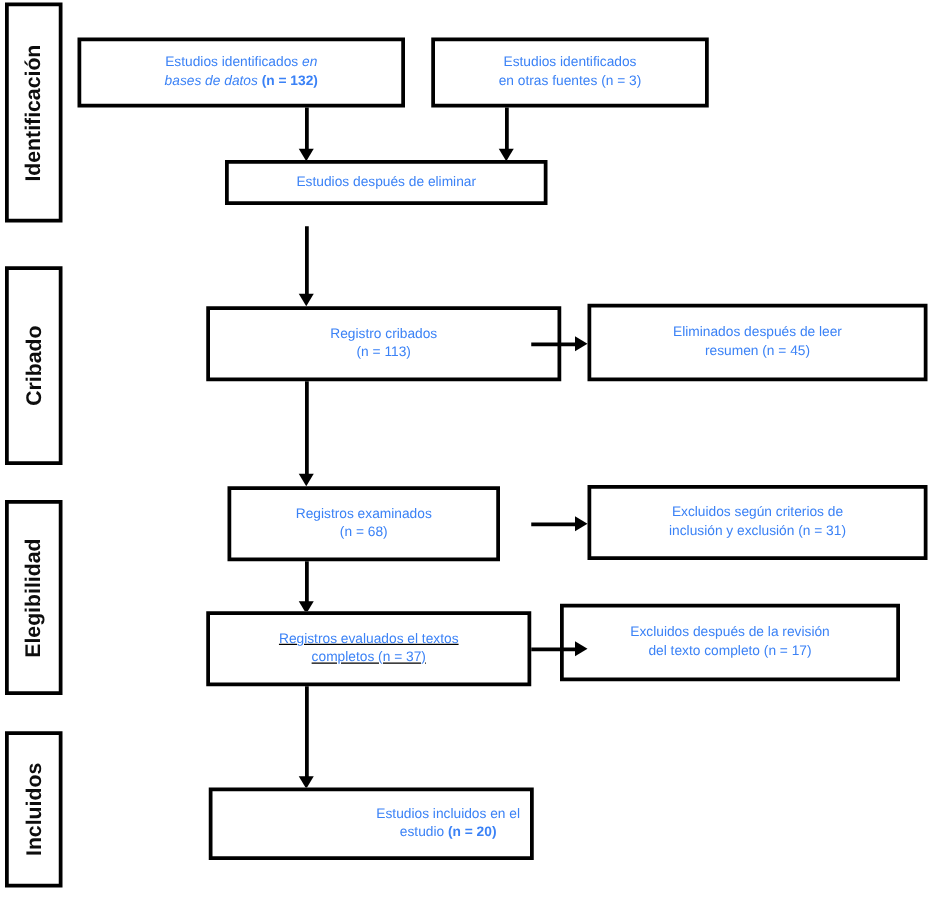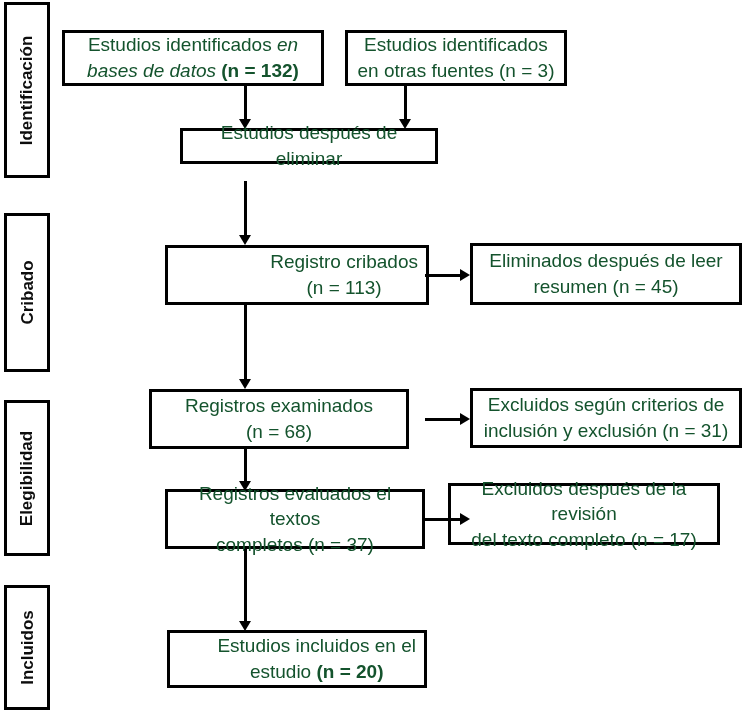--- a/index.html
+++ b/index.html
@@ -42,23 +42,23 @@
     border: 3px solid #000000;
     background: #ffffff;
     box-sizing: border-box;
     display: flex;
     align-items: center;
     justify-content: center;
     text-align: center;
     padding: 2px 8px;
   }
   .flow-text {
-    font-size: 19px;
+    font-size: 11px;
     line-height: 1.35;
-    color: #14532d;
+    color: #3b82f6;
   }
   .flow-text .it { font-style: italic; }
   .flow-text .bd { font-weight: bold; margin-top: 29px; }
 
   
   .vline {
     position: absolute;
     width: 3px;
     background: #000000;
   }
@@ -128,61 +128,61 @@
 
   <div class="flow-box" style="left:180px; top:128px; width:258px; height:36px;">
     <div class="flow-text">
       <span>Estudios después de eliminar</span><br>
     </div>
   </div>
 
   <div class="vline" style="left:244px; top:181px; height:56px;"></div>
   <div class="arrow-down" style="left:239px; top:235px;"></div>
 
-  <div class="flow-box" style="left:165px; top:245px; width:264px; height:60px;justify-content:flex-end;">
+  <div class="flow-box" style="left:165px; top:245px; width:284px; height:60px;">
     <div class="flow-text">
       <span>Registro cribados</span><br>
       <span>(n = 113)</span>
     </div>
   </div>
 
   <div class="flow-box" style="left:470px; top:243px; width:272px; height:62px;">
     <div class="flow-text">
       <span>Eliminados después de leer</span><br>
       <span>resumen  (n = 45)</span>
     </div>
   </div>
 
   <div class="hline" style="left:425px; top:274px; width:38px;"></div>
   <div class="arrow-right" style="left:460px; top:269px;"></div>
 
   <div class="vline" style="left:244px; top:305px; height:76px;"></div>
   <div class="arrow-down" style="left:239px; top:379px;"></div>
 
-  <div class="flow-box" style="left:149px; top:389px; width:260px; height:60px;">
+  <div class="flow-box" style="left:182px; top:389px; width:218px; height:60px;">
     <div class="flow-text">
       <span>Registros examinados</span><br>
       <span>(n = 68)</span>
     </div>
   </div>
 
   <div class="flow-box" style="left:470px; top:388px; width:272px; height:60px;">
     <div class="flow-text">
       <span>Excluidos según criterios de</span><br>
       <span>inclusión y exclusión (n = 31)</span>
     </div>
   </div>
 
   <div class="hline" style="left:425px; top:418px; width:38px;"></div>
   <div class="arrow-right" style="left:460px; top:413px;"></div>
 
   <div class="vline" style="left:244px; top:449px; height:35px;"></div>
   <div class="arrow-down" style="left:239px; top:481px;"></div>
 
-  <div class="flow-box" style="left:165px; top:489px; width:260px; height:60px;">
+  <div class="flow-box" style="left:165px; top:489px; width:260px; height:60px;text-decoration:underline;">
     <div class="flow-text">
       <span>Registros evaluados el textos</span><br>
       <span>completos  (n = 37)</span>
     </div>
   </div>
 
   <div class="flow-box" style="left:448px; top:483px; width:272px; height:62px;">
     <div class="flow-text">
       <span>Excluidos después de la revisión</span><br>
       <span>del texto completo (n = 17)</span>

